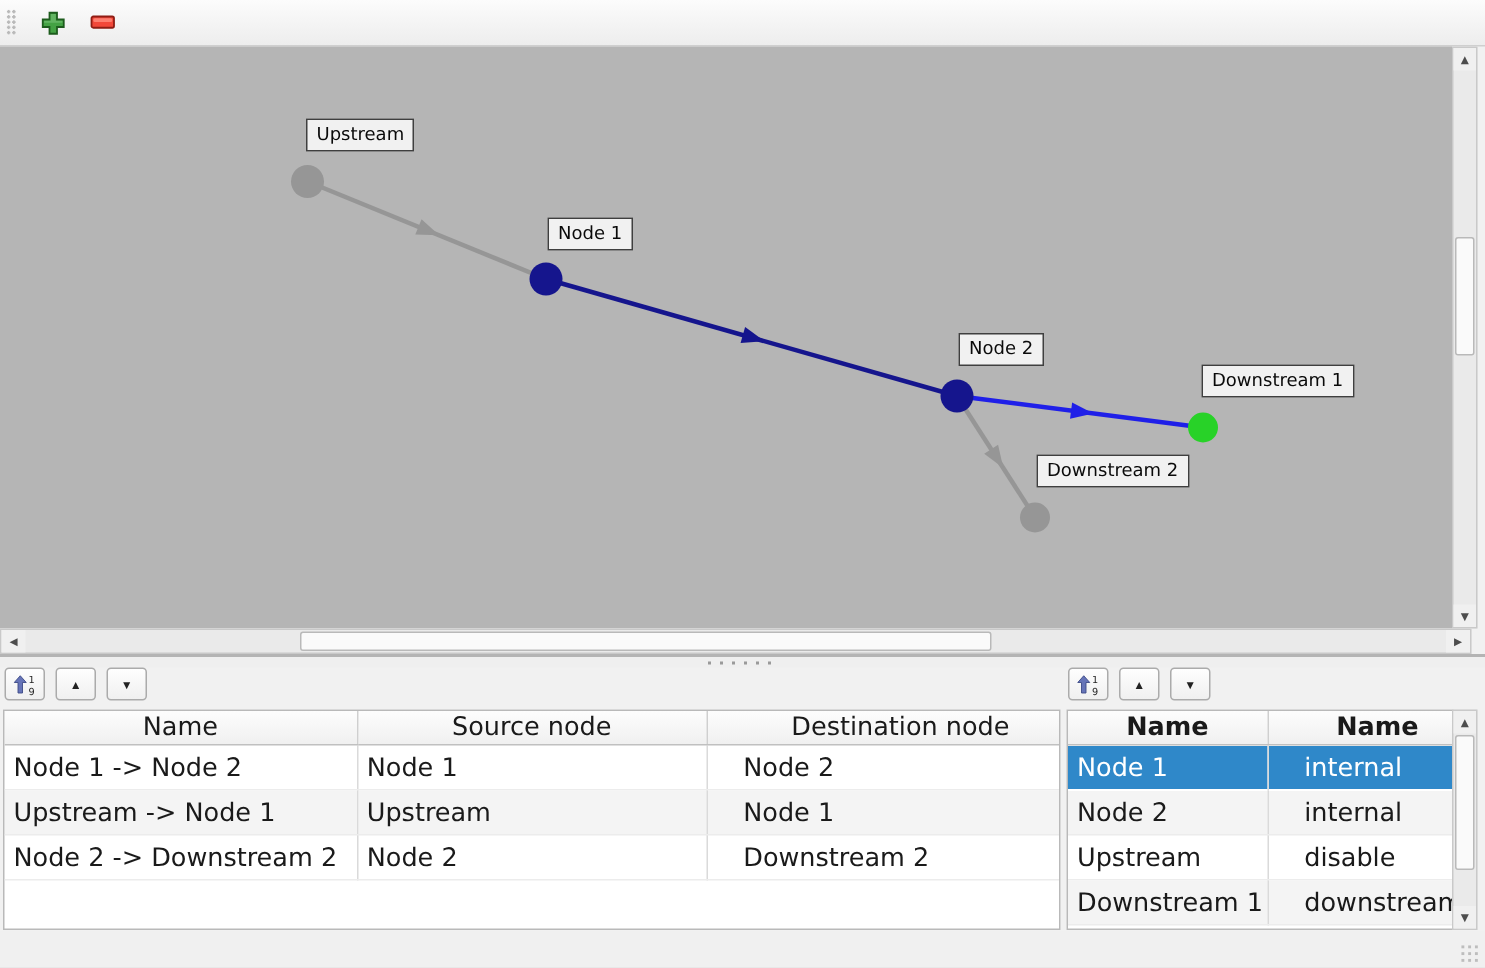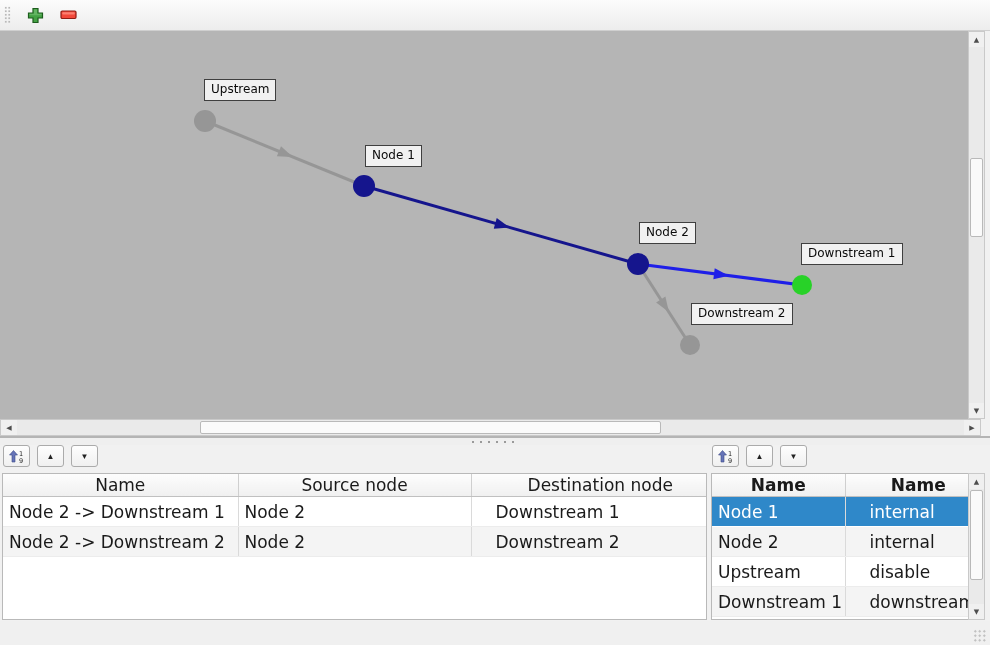--- a/index.html
+++ b/index.html
@@ -186,23 +186,28 @@
         </colgroup>
       <thead>
         <tr>
           <th>Name</th>
           <th>Source node</th>
           <th>Destination node</th>
         </tr>
       </thead>
       <tbody id="links-tbody">
           <tr>
-            <td>Node 2 -&gt; Downstream 1</td>
+            <td>Node 1 -&gt; Node 2</td>
+            <td>Node 1</td>
             <td>Node 2</td>
-            <td>Downstream 1</td>
+          </tr>
+          <tr>
+            <td>Upstream -&gt; Node 1</td>
+            <td>Upstream</td>
+            <td>Node 1</td>
           </tr>
           <tr>
             <td>Node 2 -&gt; Downstream 2</td>
             <td>Node 2</td>
             <td>Downstream 2</td>
           </tr>
         </tbody>
     </table>
   </div>
 

